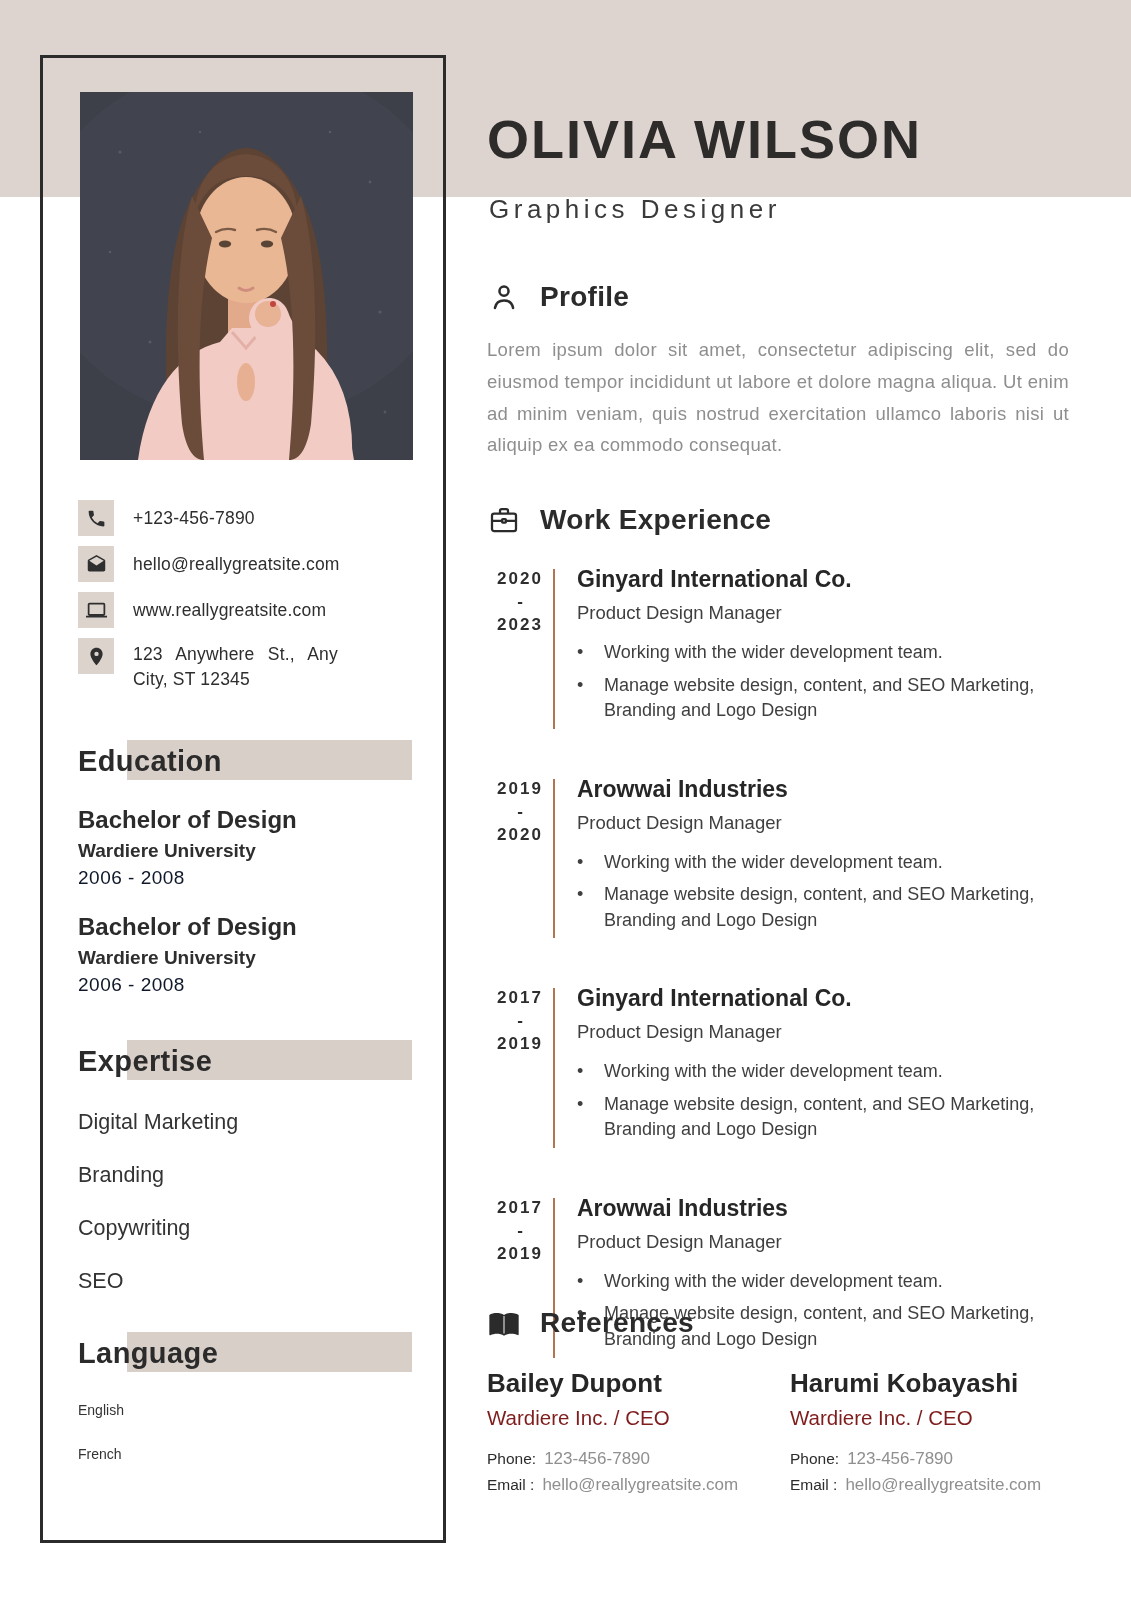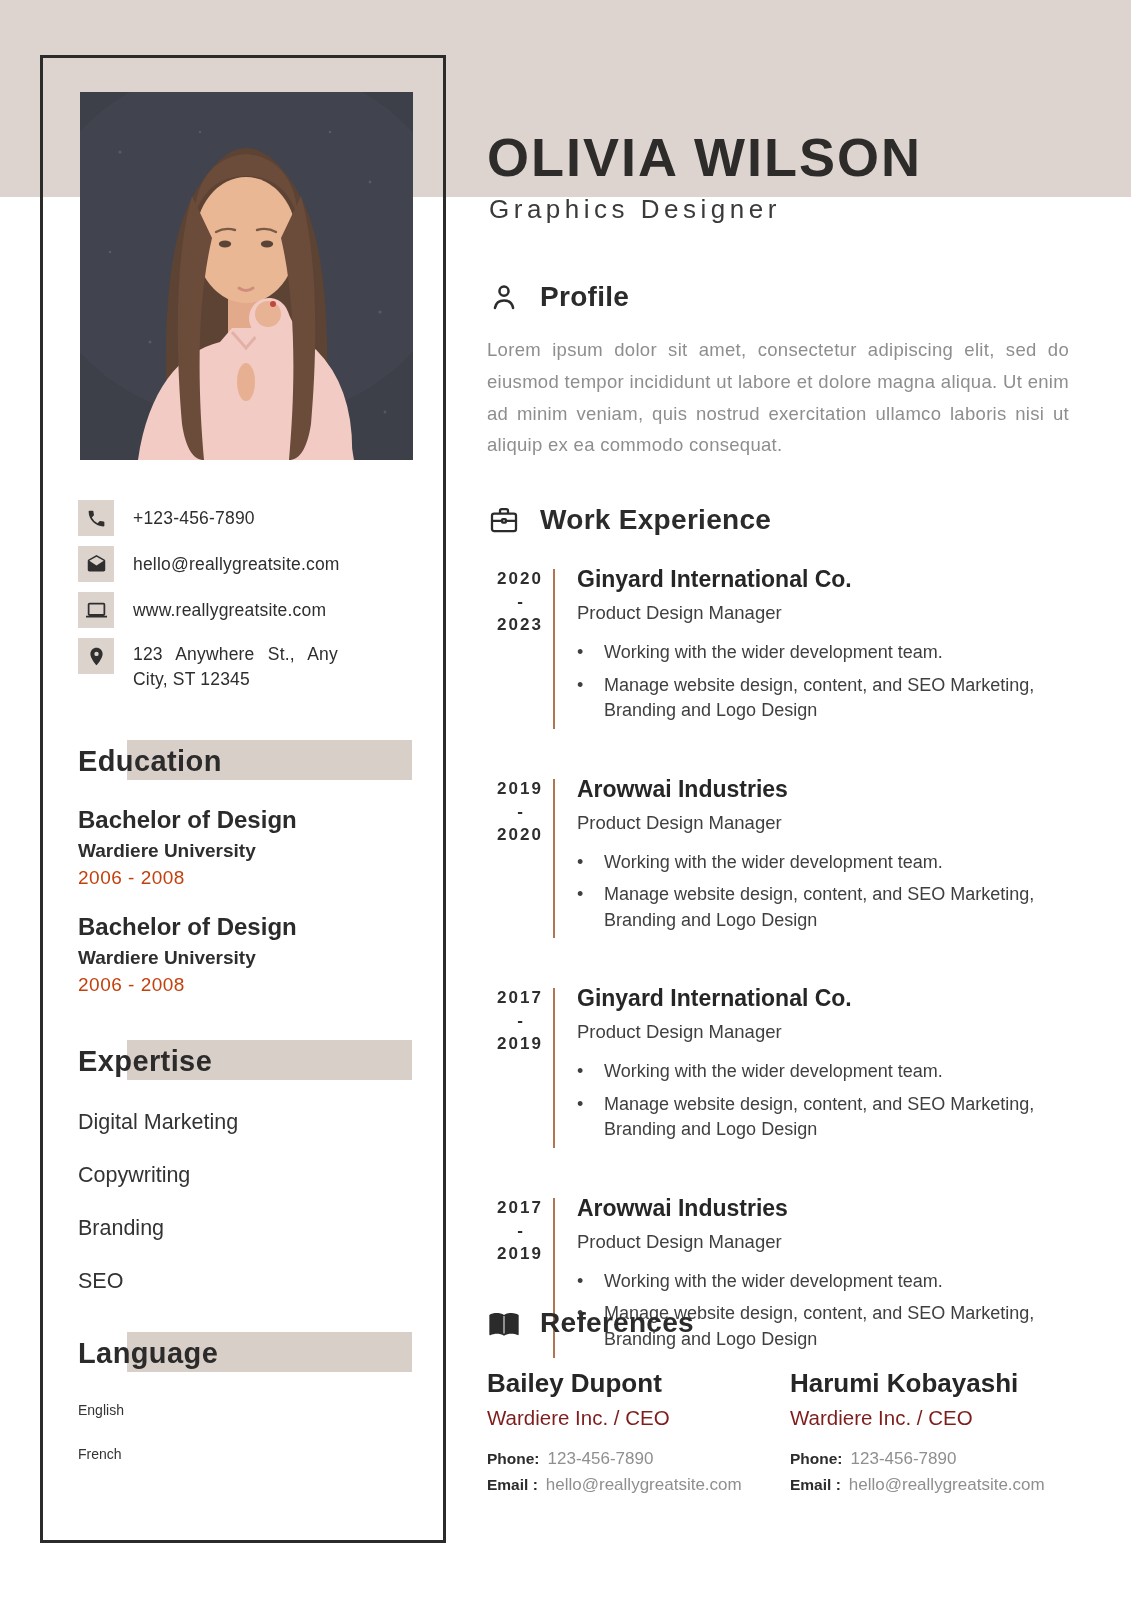--- a/index.html
+++ b/index.html
@@ -28,30 +28,30 @@
   
   .side-section { position:absolute; left:78px; width:334px; z-index:2; }
   .side-heading { position:relative; height:40px; }
   .side-heading .hl { position:absolute; left:49px; right:0; top:-2px; height:40px; background:#d9cfc9; z-index:0; }
   .side-heading .ht { position:relative; z-index:1; font-size:29px; font-weight:700; color:#2b2b2b; letter-spacing:0.4px; line-height:38px; }
 
   .edu { top:742px; }
   .edu-entry { margin-top:24px; }
   .edu-degree { font-size:24px; font-weight:700; color:#2b2b2b; }
   .edu-school { font-size:19px; font-weight:700; color:#2e2e2e; margin-top:6px; }
-  .edu-years { font-size:19px; color:#c2410c; margin-top:5px; letter-spacing:0.5px; }
+  .edu-years { font-size:19px; color:#0f172a; margin-top:5px; letter-spacing:0.5px; }
 
   .expertise { top:1042px; }
   .skill { font-size:21.5px; color:#333333; margin-top:28px; }
 
   .language { top:1334px; }
   .lang { font-size:14px; color:#333333; margin-top:28px; }
 
   
-  .name { position:absolute; left:487px; top:126px; font-size:54px; font-weight:700; letter-spacing:2px; color:#2d2c2b; z-index:1; }
+  .name { position:absolute; left:487px; top:108px; font-size:54px; font-weight:700; letter-spacing:2px; color:#2d2c2b; z-index:1; }
   .subtitle { position:absolute; left:489px; top:194px; font-size:26px; letter-spacing:4.5px; color:#3a3a3a; z-index:1; }
 
   .section-head { position:absolute; display:flex; align-items:center; z-index:1; }
   .section-head .sh-icon { width:34px; height:34px; flex:none; display:flex; align-items:center; justify-content:center; }
   .section-head .sh-icon svg { width:32px; height:32px; }
   .section-head .sh-title { margin-left:19px; font-size:28px; font-weight:700; color:#2b2b2b; letter-spacing:0.3px; }
 
   .profile-head { left:487px; top:280px; }
   .profile-text { position:absolute; left:487px; top:334px; width:582px; font-size:18.5px; line-height:1.72; color:#8e8e8e; text-align:justify; letter-spacing:0.3px; z-index:1; }
 
@@ -69,21 +69,21 @@
   .bullet { display:flex; font-size:18px; color:#3f3f3f; line-height:1.42; margin-bottom:7px; max-width:480px; }
   .bullet .dot { width:27px; flex:none; }
 
   .refs-head { left:487px; top:1306px; }
   .refs { position:absolute; left:487px; top:1368px; display:flex; z-index:1; }
   .ref { width:303px; }
   .ref-name { font-size:26px; font-weight:700; color:#262626; }
   .ref-role { font-size:20.5px; color:#7f1d1d; margin-top:7px; }
   .ref-lines { margin-top:19px; }
   .ref-line { margin-bottom:6px; font-size:17px; color:#8f8f8f; }
-  .ref-line .lbl { font-size:15.5px; font-weight:700; color:#2c2c2c; margin-right:8px; }
+  .ref-line .lbl { font-size:15.5px; font-weight:400; color:#2c2c2c; margin-right:8px; }
 </style>
 </head>
 <body>
 
 <div class="page">
 
   <div class="top-band"></div>
   <div class="frame"></div>
 
   <div class="photo">
@@ -175,22 +175,22 @@
       <div class="edu-years">2006 - 2008</div>
     </div>
   </section>
 
   <section class="side-section expertise">
     <div class="side-heading">
       <span class="hl"></span>
       <span class="ht">Expertise</span>
     </div>
     <div class="skill">Digital Marketing</div>
+    <div class="skill">Branding</div>
     <div class="skill">Copywriting</div>
-    <div class="skill">Branding</div>
     <div class="skill">SEO</div>
   </section>
 
   <section class="side-section language">
     <div class="side-heading">
       <span class="hl"></span>
       <span class="ht">Language</span>
     </div>
     <div class="lang">English</div>
     <div class="lang">French</div>

